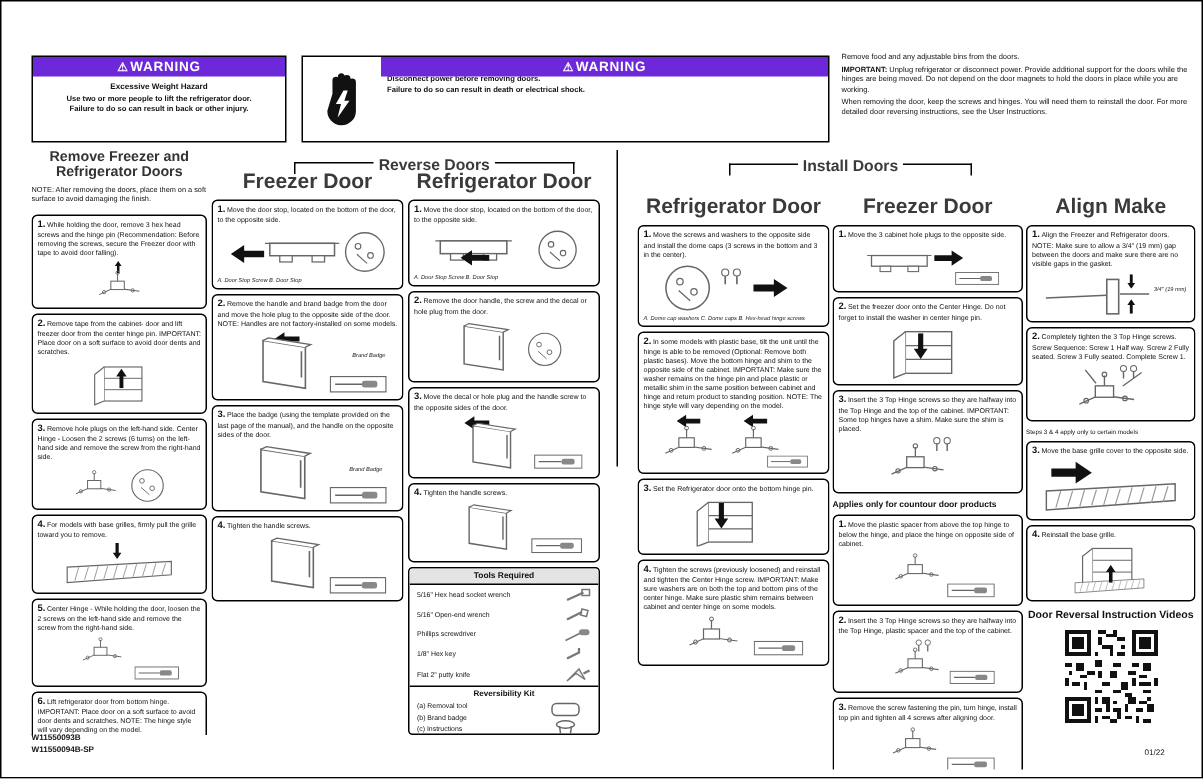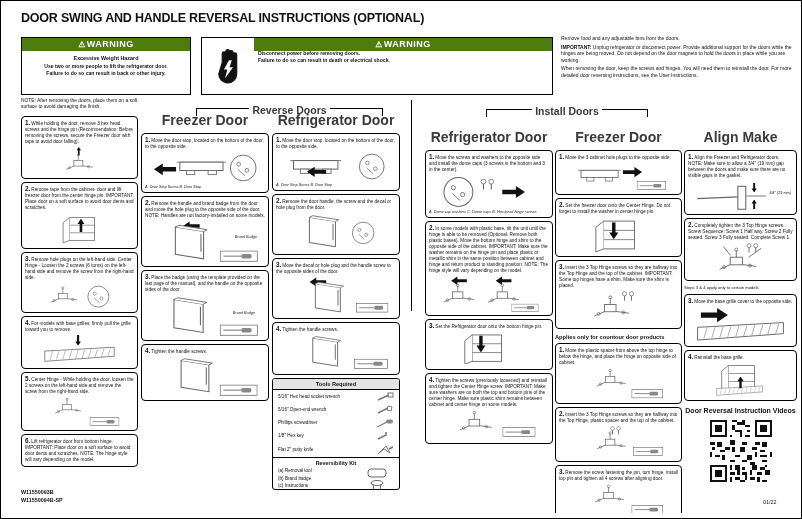--- a/index.html
+++ b/index.html
@@ -4,21 +4,21 @@
 <style>
   html,body{margin:0;padding:0;background:#d8d8d8;}
   .page{position:relative;width:802px;height:519px;background:#fff;border:1px solid #000;
         box-sizing:border-box;font-family:"Liberation Sans",sans-serif;color:#111;overflow:hidden;}
   .doc-title{position:absolute;left:20px;top:10px;font-size:12.5px;font-weight:bold;letter-spacing:-.2px;}
 
   
   .warn{position:absolute;border:1.5px solid #000;background:#fff;box-sizing:border-box;}
   .warn1{left:20px;top:36px;width:170px;height:58px;}
   .warn2{left:200px;top:36px;width:352px;height:58px;}
-  .warn-bar{background:#4d7c0f;color:#fff;text-align:center;font-weight:bold;font-size:9px;line-height:13px;height:13px;letter-spacing:.5px;}
+  .warn-bar{background:#6d28d9;color:#fff;text-align:center;font-weight:bold;font-size:9px;line-height:13px;height:13px;letter-spacing:.5px;}
   .warn2 .warn-bar{position:absolute;left:52px;right:0;top:0;}
   .warn-tri{font-size:8px;margin-right:1px;}
   .warn-body{padding:3px 4px 0;text-align:center;}
   .warn-haz{font-size:5.4px;font-weight:bold;margin:1px 0 2px;}
   .warn-line{font-size:5.1px;font-weight:bold;line-height:1.45;}
   .warn2 .warn-body{margin-left:52px;text-align:left;}
   .warn2 .warn-haz{text-align:center;}
   .shock-ico{position:absolute;left:10px;top:8px;}
 
   
@@ -139,21 +139,20 @@
         <polygon points="6,0 6,18 1,18 9,30 17,18 12,18 12,0" fill="#111"></polygon>
       </symbol>
     <symbol id="sym-arrow-u" viewBox="0 0 18 30">
         <polygon points="6,30 6,12 1,12 9,0 17,12 12,12 12,30" fill="#111"></polygon>
       </symbol>
   </defs>
 </svg>
 
 <div class="page">
 
-  <div class="doc-title">DOOR SWING AND HANDLE REVERSAL INSTRUCTIONS (OPTIONAL)</div>
 
   <div class="warn warn1">
     <div class="warn-bar"><span class="warn-tri">⚠</span><span>WARNING</span></div>
     <div class="warn-body">
       <div class="warn-haz">Excessive Weight Hazard</div>
       <div class="warn-line">Use two or more people to lift the refrigerator door.</div>
       <div class="warn-line">Failure to do so can result in back or other injury.</div>
     </div>
   </div>
 
@@ -184,20 +183,21 @@
     <div class="br-line br-r"></div>
   </div>
   <div class="bracket br-inst">
     <div class="br-line br-l"></div>
     <div class="br-title">Install Doors</div>
     <div class="br-line br-r"></div>
   </div>
   <div class="divider-v"></div>
 
   <div class="col col1">
+    <div class="sec-big">Remove Freezer and Refrigerator Doors</div>
     <div class="sec-note">NOTE: After removing the doors, place them on a soft surface to avoid damaging the finish.</div>
 
     <div class="step">
       <p class="st"><b class="sn">1.</b><span>While holding the door, remove 3 hex head screws and the hinge pin (Recommendation: Before removing the screws, secure the Freezer door with tape to avoid door falling).</span></p>
       <div class="fig">
         <svg class="art" viewBox="0 0 120 40" style="height:28px">
             <use href="#sym-arrow-u" x="52" y="0" width="14" height="12"></use>
             <use href="#sym-hinge" x="30" y="8" width="60" height="32"></use>
           </svg>
       </div>

